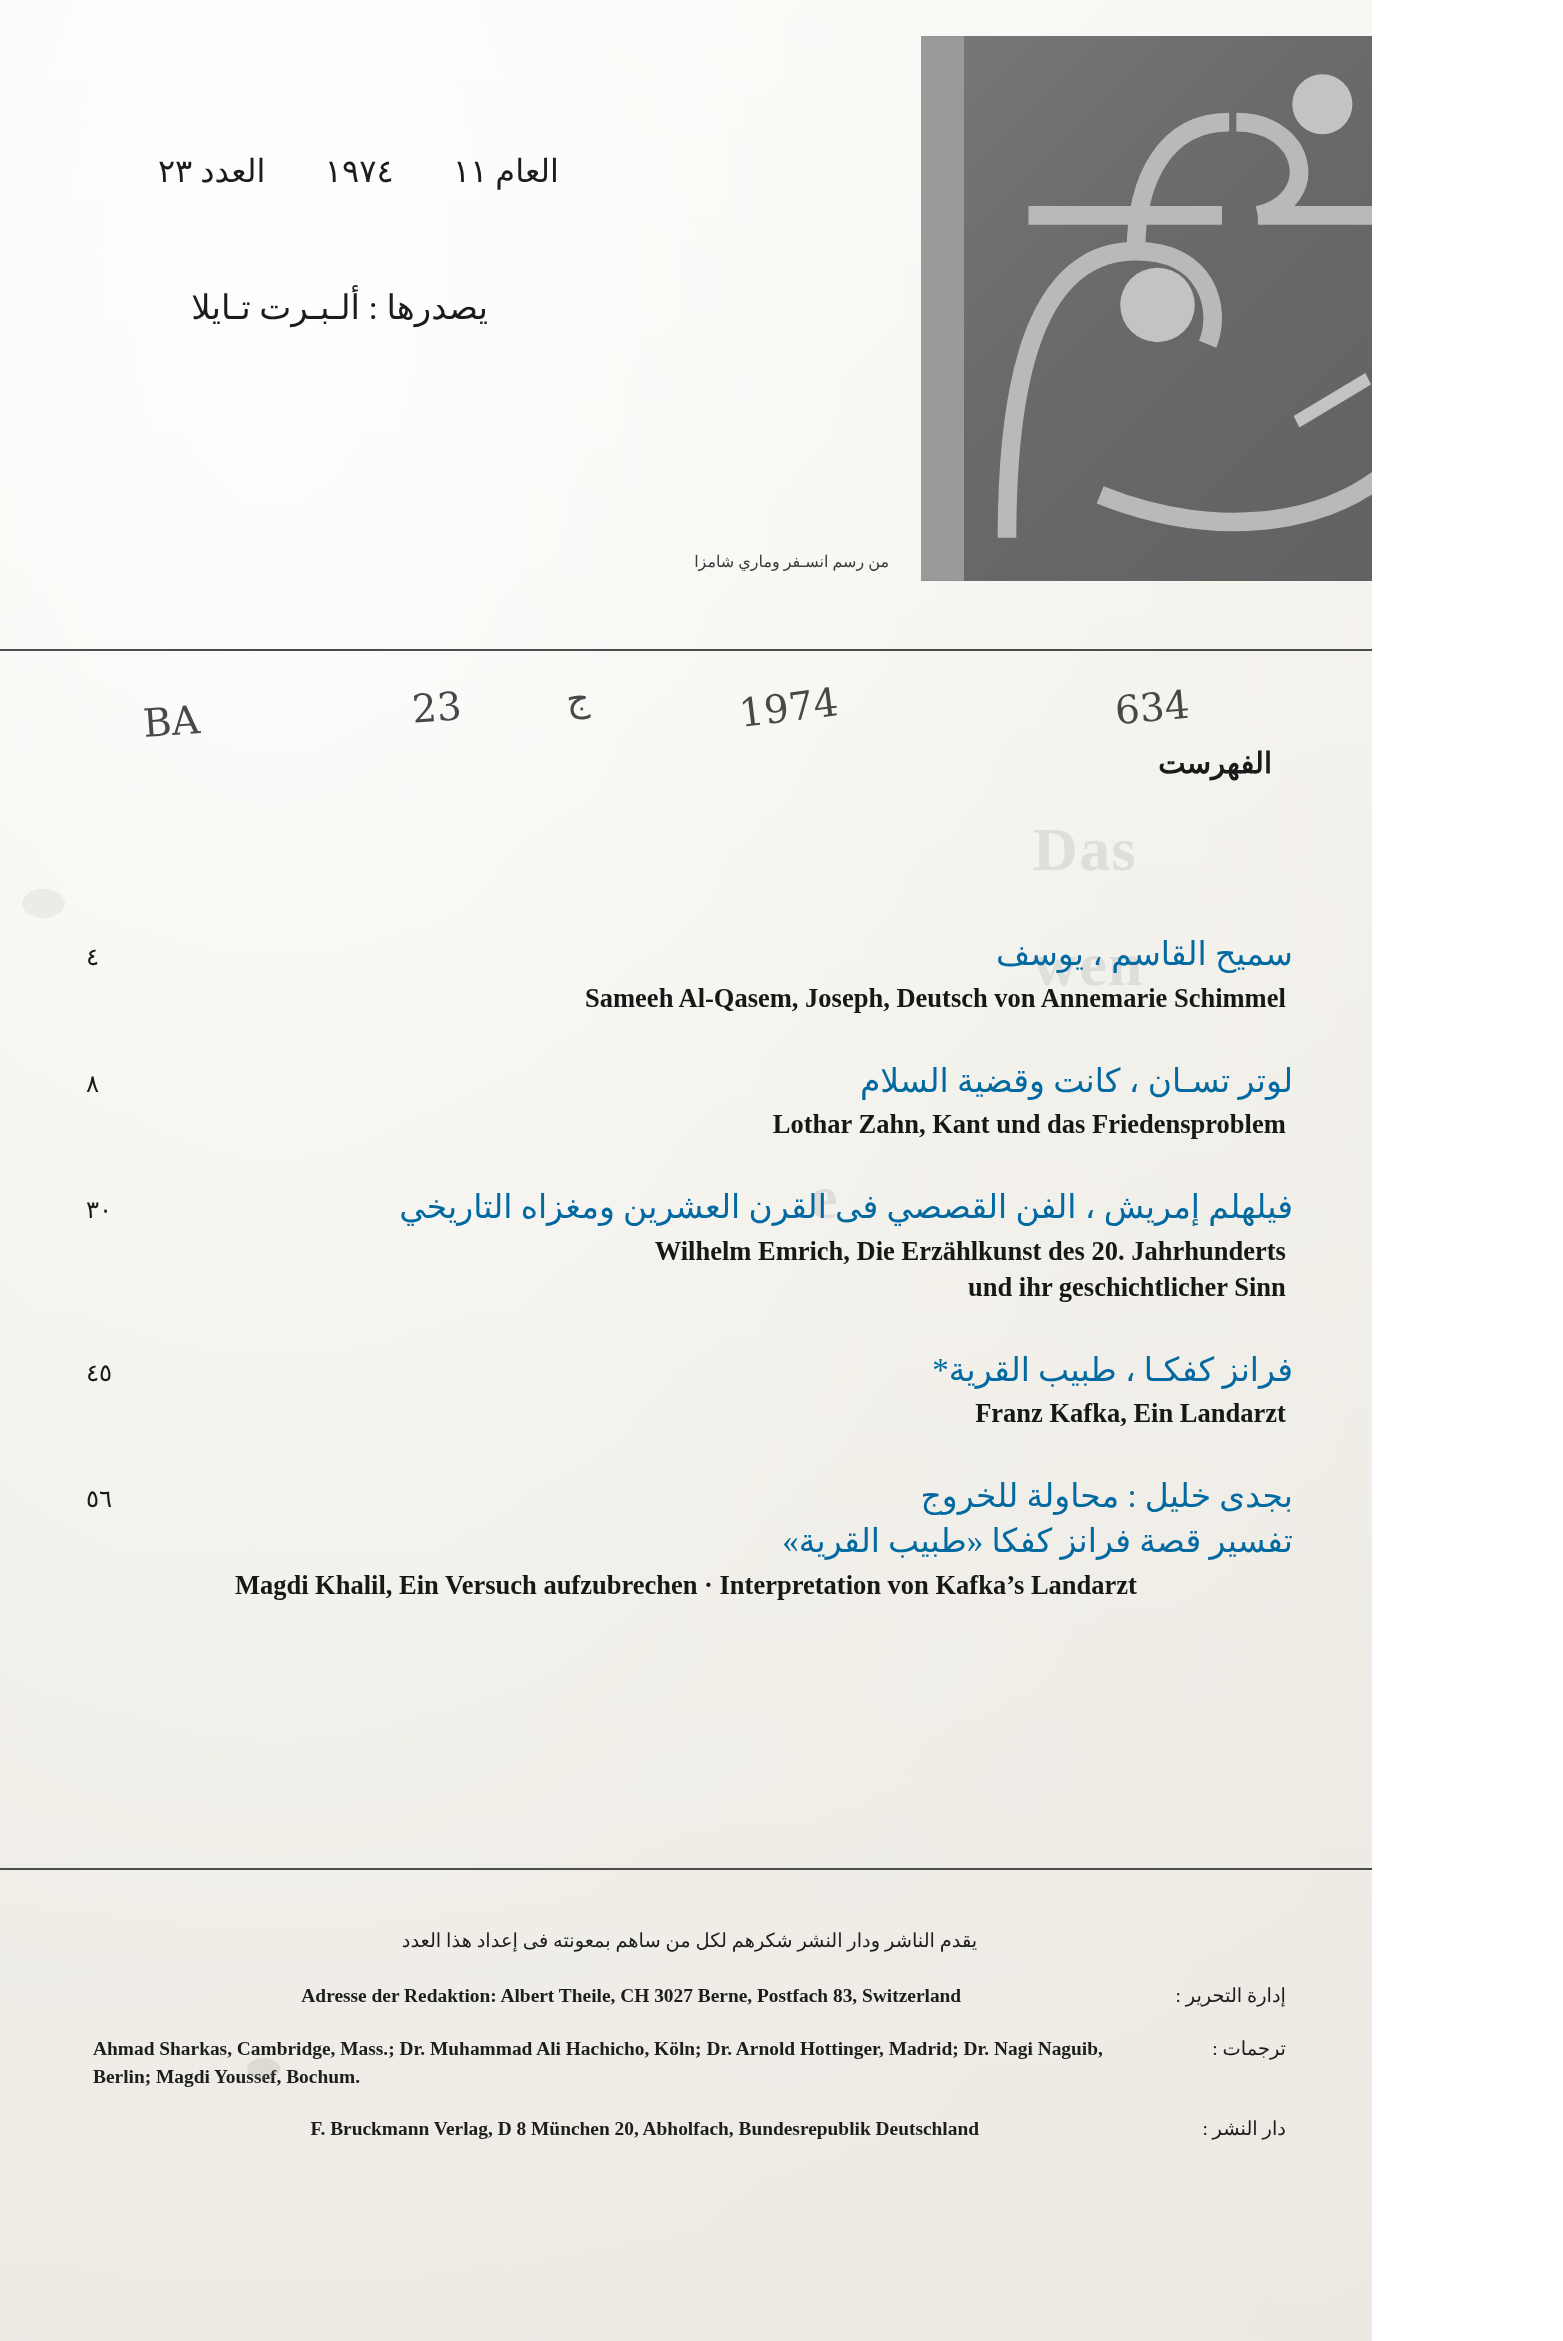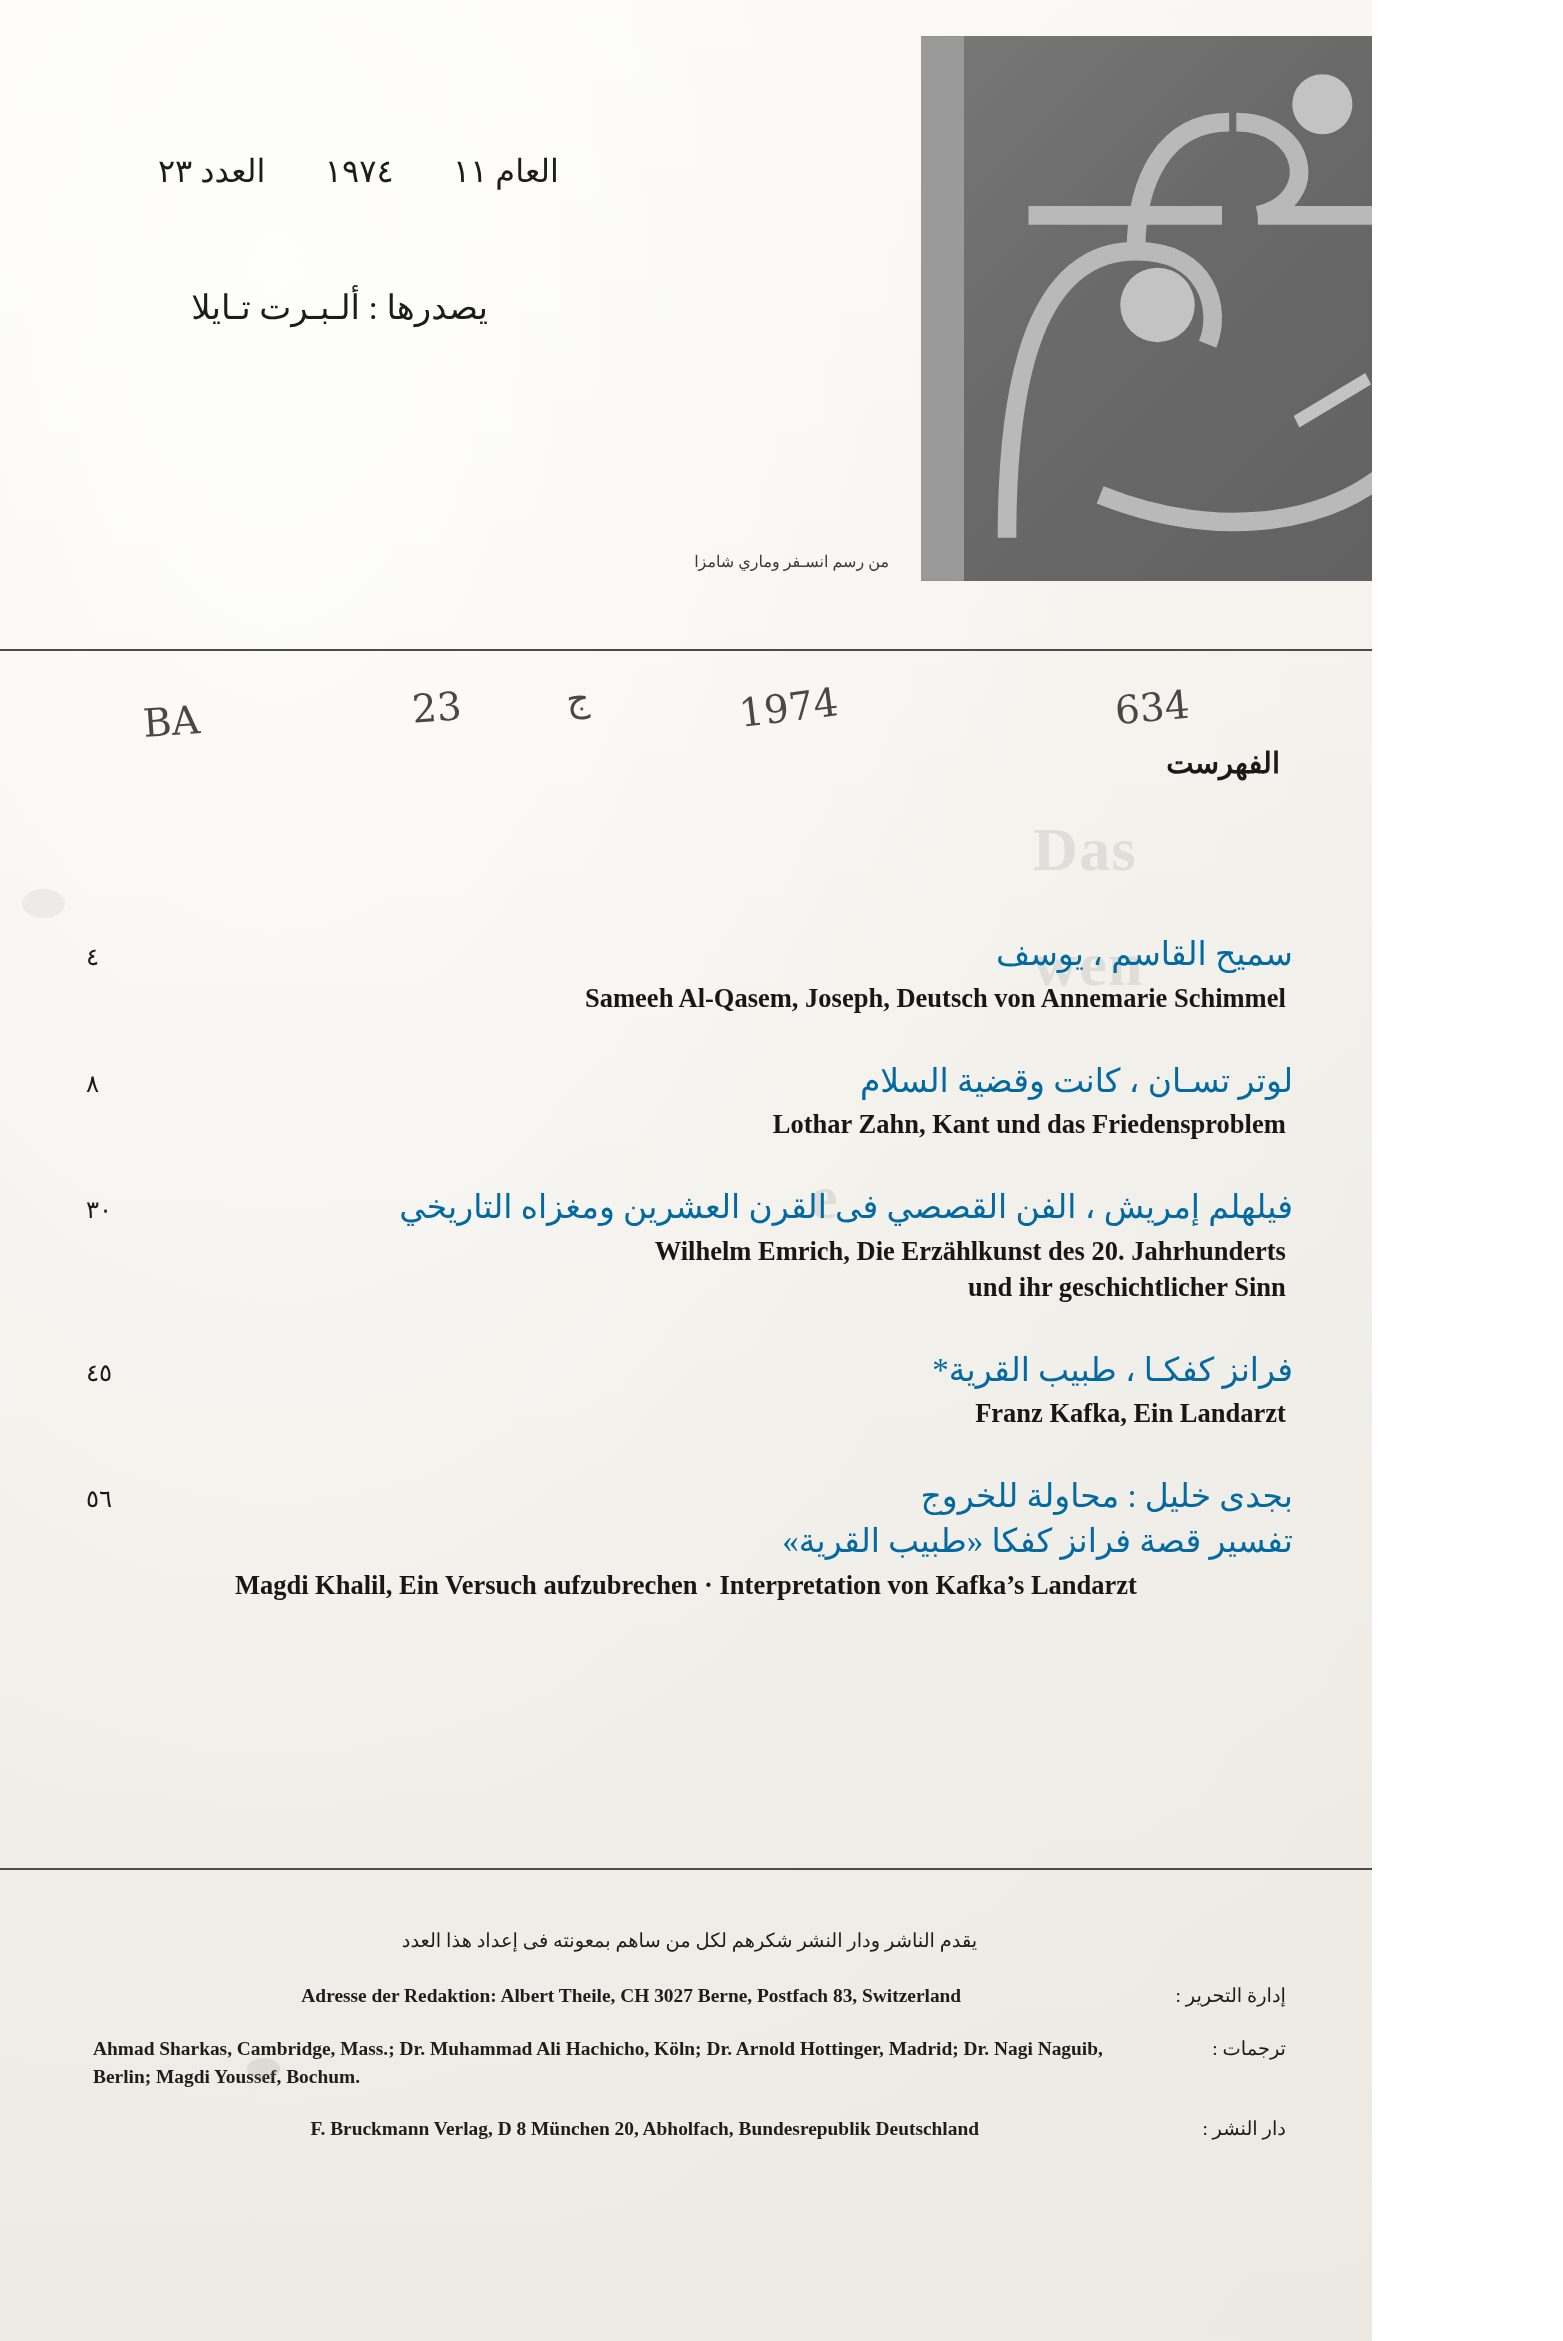--- a/index.html
+++ b/index.html
@@ -107,21 +107,21 @@
   .hw-1 { top: 699px; left: 143px; }
   .hw-2 { top: 685px; left: 412px; }
   .hw-3 { top: 678px; left: 566px; font-size: 36px; }
   .hw-4 { top: 685px; left: 739px; transform: rotate(-7deg); }
   .hw-5 { top: 685px; left: 1115px; transform: rotate(-5deg); }
 
   
   .contents-title {
     position: absolute;
     top: 746px;
-    right: 92px;
+    right: 100px;
     font-size: 29px;
     direction: rtl;
     color: #1a1a1a;
     font-weight: bold;
   }
 
   .ghost {
     position: absolute;
     color: rgba(150,150,150,0.22);
     font-weight: bold;

